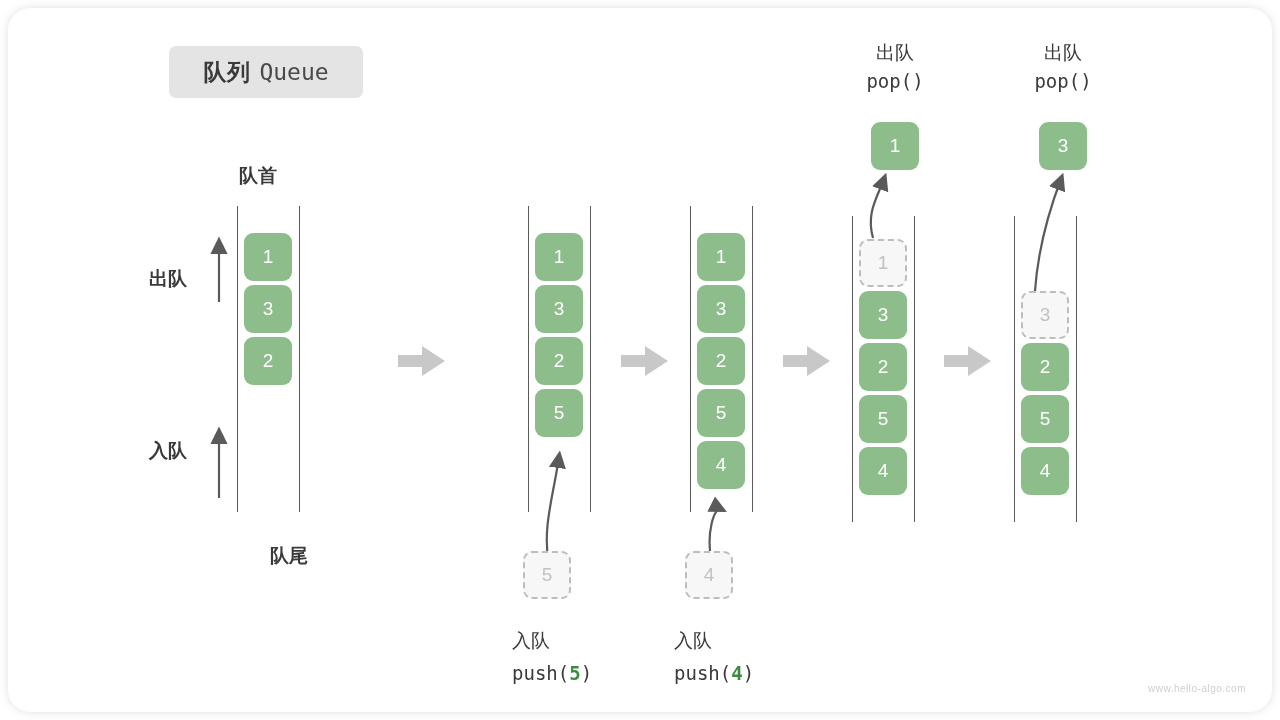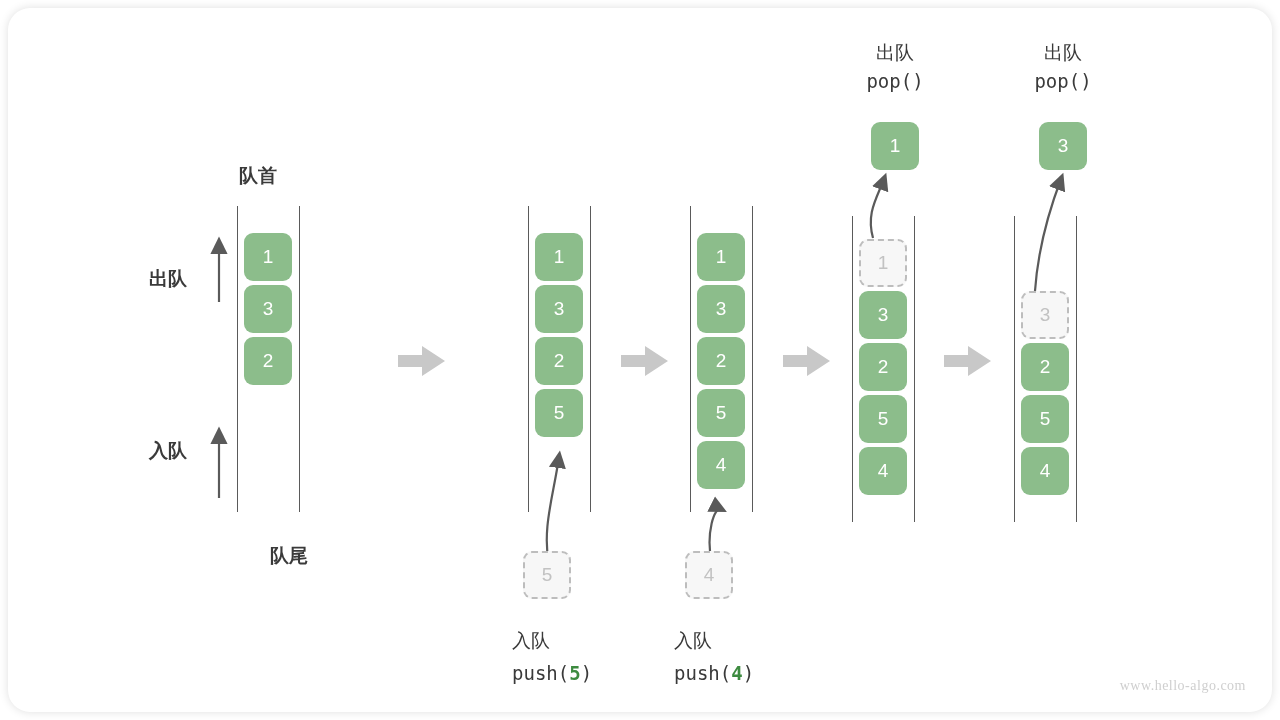--- a/index.html
+++ b/index.html
@@ -114,31 +114,35 @@
     position: absolute;
     left: 0; top: 0;
     width: 1264px; height: 704px;
     pointer-events: none;
   }
 
   .watermark {
     position: absolute;
     right: 26px;
     bottom: 18px;
-    font-size: 14px;
+    font-size: 10px;
     color: #cfcfcf;
-    font-family: Liberation Serif, serif;
+    font-family: Liberation Sans, sans-serif;
     letter-spacing: 0.5px;
   }
 </style>
 </head>
 <body>
 
 <div class="canvas">
 
+  <div class="title-badge">
+    <span class="title-cn">队列</span>
+    <span class="title-en">Queue</span>
+  </div>
 
   <svg class="overlay" viewBox="0 0 1264 704">
     <defs>
       <marker id="ah" markerWidth="9" markerHeight="9" refX="5" refY="4.5" orient="auto">
         <path d="M0,0.6 L8,4.5 L0,8.4 Z" fill="#5a5a5a"></path>
       </marker>
     </defs>
 
     <g>
       <path d="M390,347 L414,347 L414,338 L437,353 L414,368 L414,359 L390,359 Z" fill="#c8c8c8"></path>

